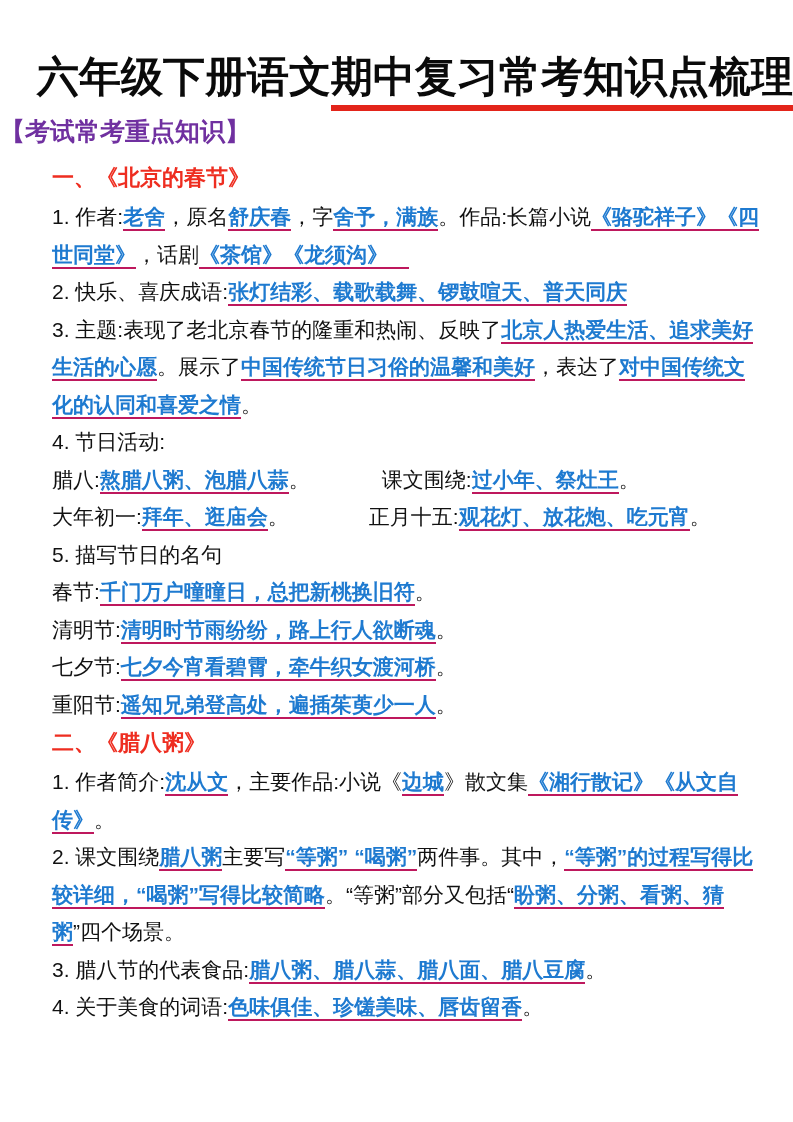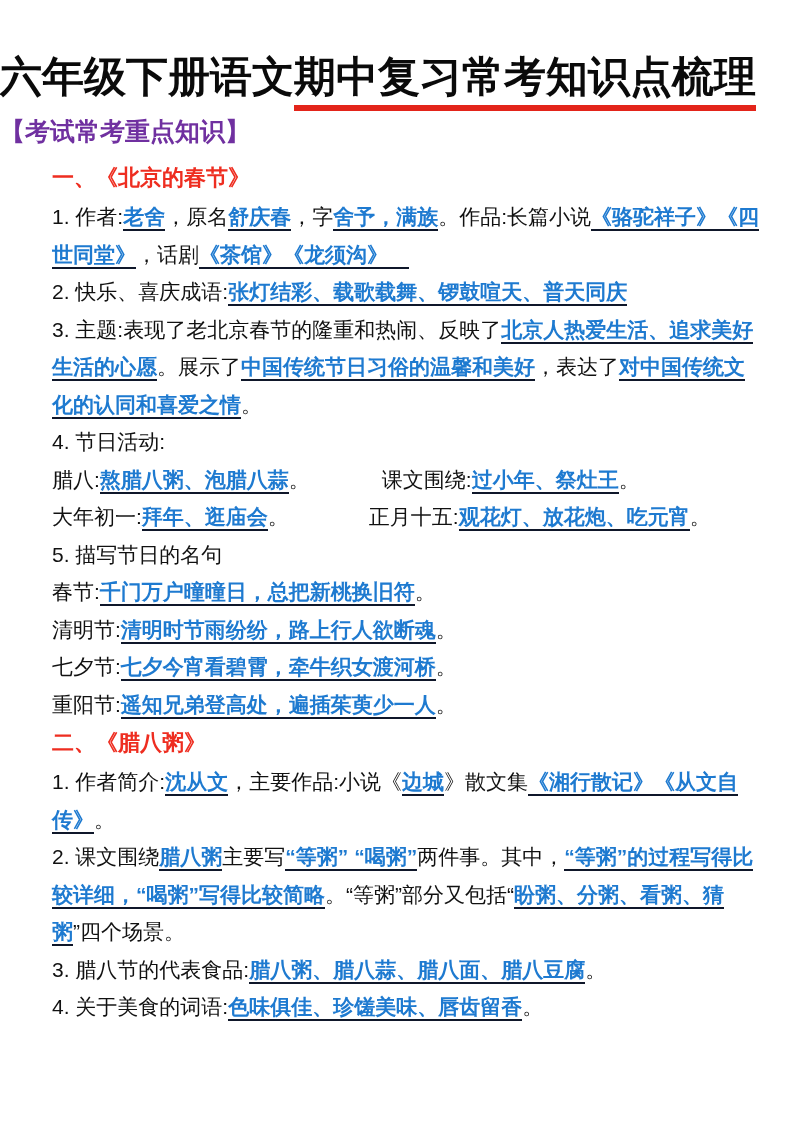--- a/index.html
+++ b/index.html
@@ -12,21 +12,21 @@
     position: relative;
     width: 793px;
     height: 1122px;
     margin: 0 auto;
     background: #ffffff;
     overflow: hidden;
     box-sizing: border-box;
   }
   .title {
     margin: 56px 0 0 0;
-    text-align: left;
+    text-align: right;
     font-size: 42px;
     font-weight: 700;
     line-height: 42px;
     color: #0a0a0a;
     letter-spacing: 0px;
     white-space: nowrap;
   }
   .title .u-red {
     border-bottom: 6px solid var(--title-underline, #e3241a);
     padding-bottom: 5px;
@@ -51,21 +51,21 @@
   .para {
     font-size: 21px;
     line-height: 37.5px;
     color: #111111;
     word-break: break-all;
   }
   .run-plain { color: #111111; }
   .run-blue {
     color: var(--blue, #1e7ad0);
     font-weight: 700;
-    border-bottom: 2px solid #0f172a;
+    border-bottom: 2px solid #be185d;
     padding-bottom: 1px;
   }
   .run-gap {
     display: inline-block;
     height: 1px;
   }
 </style>
 </head>
 <body>
 

